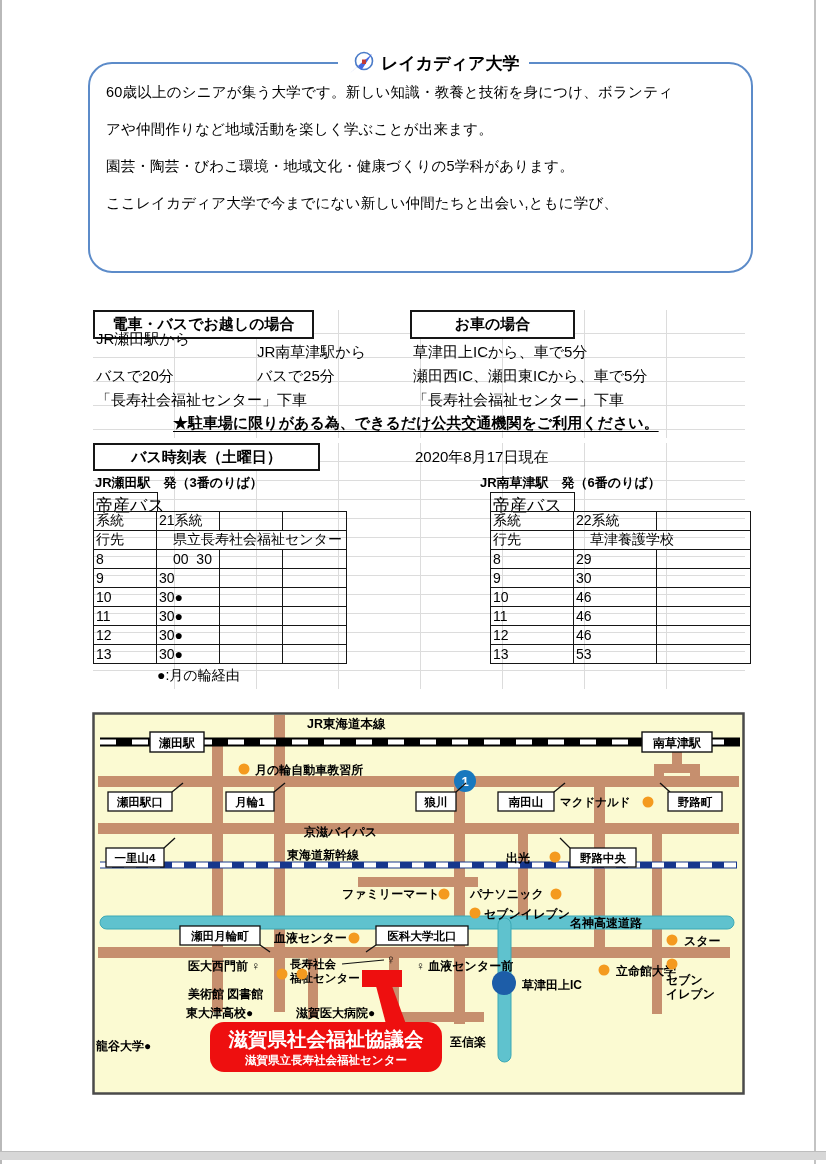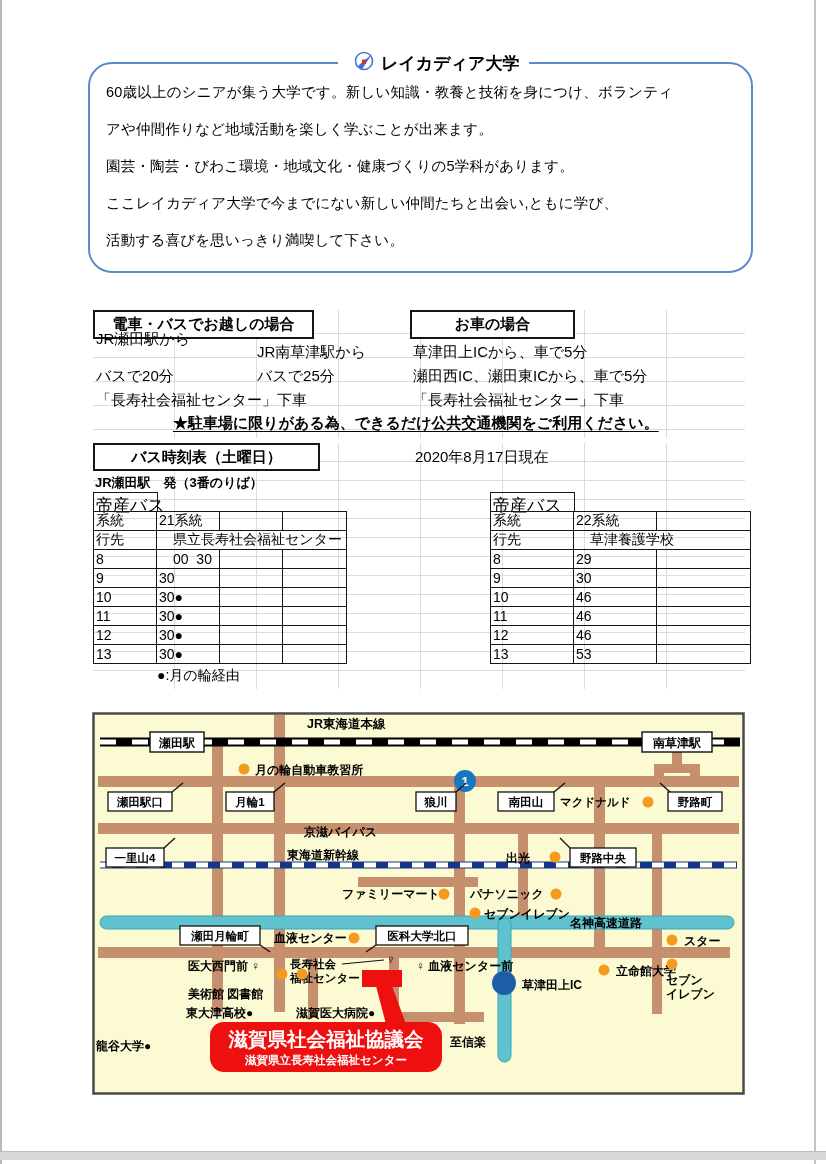--- a/index.html
+++ b/index.html
@@ -67,21 +67,20 @@
         <polygon points="10,15 24,3 13.5,19" fill="#4668e0"></polygon>
         <rect x="14" y="8.5" width="4" height="4.5" fill="#c23a34"></rect>
       </svg>
       <span>レイカディア大学</span>
     </div>
     <div class="intro-text">
       <div>60歳以上のシニアが集う大学です。新しい知識・教養と技術を身につけ、ボランティ</div>
       <div>アや仲間作りなど地域活動を楽しく学ぶことが出来ます。</div>
       <div>園芸・陶芸・びわこ環境・地域文化・健康づくりの5学科があります。</div>
       <div>ここレイカディア大学で今までにない新しい仲間たちと出会い,ともに学び、</div>
-      <div>活動する喜びを思いっきり満喫して下さい。</div>
     </div>
   </div>
 
   <div class="abs access gridbg">
     <div class="hdr-box" style="left:0; top:0; width:221px; height:29px;">電車・バスでお越しの場合</div>
     <div class="hdr-box" style="left:317px; top:0; width:165px; height:29px;">お車の場合</div>
 
     <div class="cell" style="left:3px;   top:20px;">JR瀬田駅から</div>
     <div class="cell" style="left:164px; top:33px;">JR南草津駅から</div>
     <div class="cell" style="left:320px; top:33px;">草津田上ICから、車で5分</div>
@@ -94,20 +93,21 @@
     <div class="cell" style="left:320px; top:81px;">「長寿社会福祉センター」下車</div>
 
     <div class="cell note" style="left:80px; top:104px;">★駐車場に限りがある為、できるだけ公共交通機関をご利用ください。</div>
   </div>
 
   <div class="abs ttwrap gridbg2">
     <div class="hdr-box" style="left:0; top:0; width:227px; height:28px;">バス時刻表（土曜日）</div>
     <div class="cell" style="left:322px; top:5px; font-size:15px;">2020年8月17日現在</div>
 
     <div class="subhdr" style="left:2px; top:31px;">JR瀬田駅　発（3番のりば）</div>
+    <div class="subhdr" style="left:387px; top:31px;">JR南草津駅　発（6番のりば）</div>
 
     <div class="opbox" style="left:0; top:49px; width:65px;">帝産バス</div>
     <div class="opbox" style="left:397px; top:49px; width:85px;">帝産バス</div>
 
     <table class="tt" style="left:0; top:68px; width:253px;">
       <colgroup>
           <col style="width:63px">
           <col style="width:63px">
           <col style="width:63px">
           <col style="width:64px">

